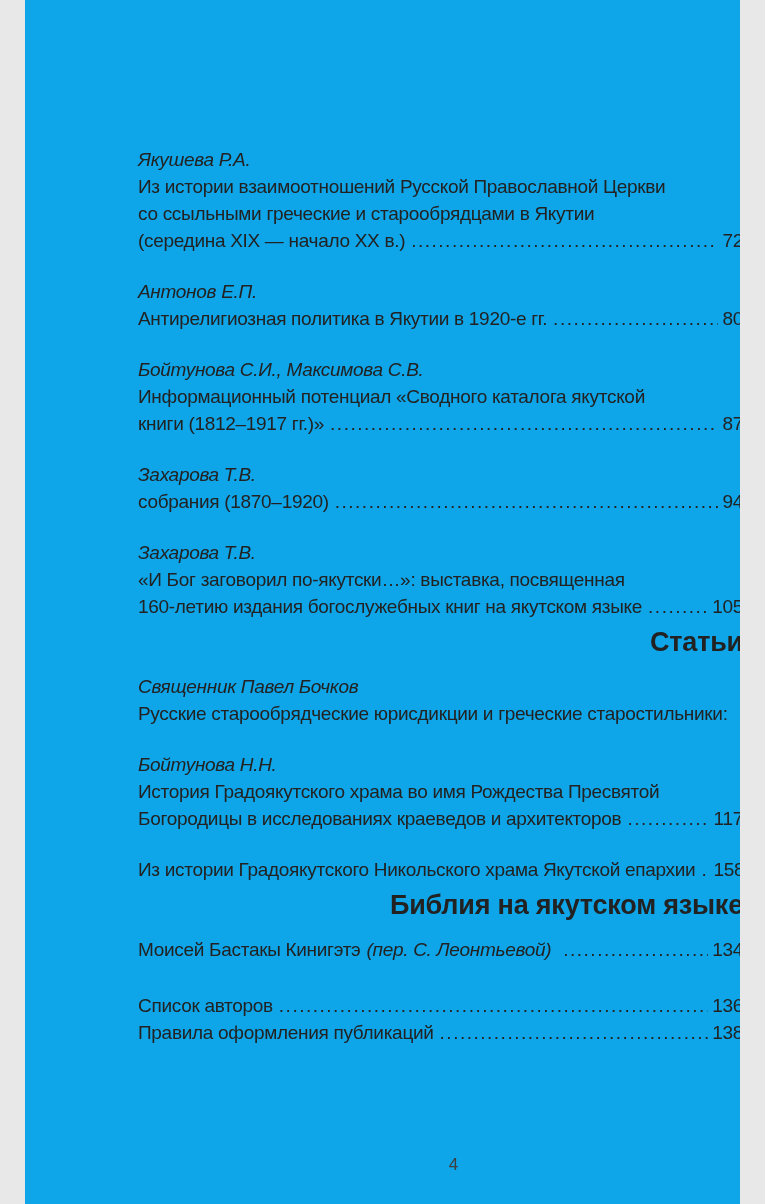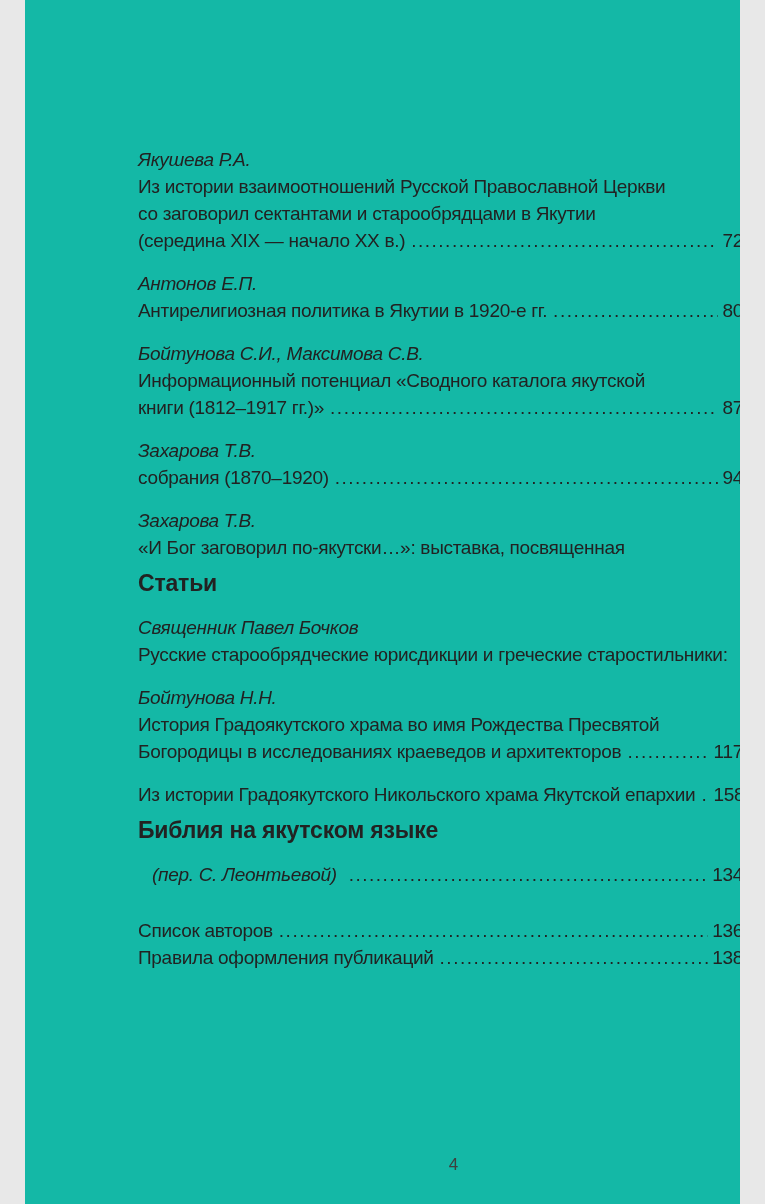--- a/index.html
+++ b/index.html
@@ -5,71 +5,71 @@
   html, body {
     margin: 0;
     padding: 0;
     background: #e8e8e8;
   }
   .page {
     position: relative;
     width: 715px;
     height: 1204px;
     margin: 0 auto;
-    background: #14b8a6;
+    background: #0ea5e9;
     overflow: hidden;
     font-family: "Liberation Sans", "DejaVu Sans", sans-serif;
     color: #222222;
   }
   .content {
     position: absolute;
     left: 113px;
     top: 146px;
     width: 605px;
     font-size: 19px;
     line-height: 27px;
     letter-spacing: -0.3px;
   }
   .entry { margin: 0; }
-  .entry + .entry { margin-top: 16px; }
+  .entry + .entry { margin-top: 24px; }
   .author {
     font-style: italic;
     white-space: nowrap;
   }
   .tline { white-space: nowrap; }
   .lastline {
     display: flex;
     align-items: flex-start;
     white-space: nowrap;
   }
   .lastline .t { flex: 0 0 auto; }
   .lastline .t-italic {
     flex: 0 0 auto;
     font-style: italic;
-    margin-left: 14px;
+    margin-left: 6px;
   }
   .leader {
     flex: 1 1 auto;
     min-width: 8px;
     overflow: hidden;
     margin: 0 4px 0 6px;
     height: 27px;
   }
   .leader::after {
     content: "......................................................................................................................................................................................................................";
     letter-spacing: 1.5px;
   }
   .leader.wide-gap { margin-left: 12px; }
   .pg { flex: 0 0 auto; }
   .section-heading {
     position: relative;
     left: 0;
-    text-align: left;
+    text-align: right;
     font-weight: 700;
-    font-size: 23px;
+    font-size: 27px;
     line-height: 30px;
     margin: 7px 0 16px 0;
     letter-spacing: -0.2px;
   }
   .backmatter { margin-top: 29px; }
   .footer {
     position: absolute;
     left: 113px;
     top: 1153px;
     width: 605px;
@@ -85,21 +85,21 @@
 <body>
 
 <div class="page">
   <div class="content">
 
     <section>
 
       <div class="entry">
         <div class="author">Якушева Р.А.</div>
         <div class="tline">Из истории взаимоотношений Русской Православной Церкви</div>
-        <div class="tline">со заговорил сектантами и старообрядцами в Якутии</div>
+        <div class="tline">со ссыльными греческие и старообрядцами в Якутии</div>
         <div class="lastline">
           <span class="t">(середина XIX — начало XX в.)</span>
           <span class="leader"></span>
           <span class="pg">72</span>
         </div>
       </div>
 
       <div class="entry">
         <div class="author">Антонов Е.П.</div>
         <div class="lastline">
@@ -124,20 +124,25 @@
         <div class="lastline">
           <span class="t">собрания (1870–1920)</span>
           <span class="leader"></span>
           <span class="pg">94</span>
         </div>
       </div>
 
       <div class="entry">
         <div class="author">Захарова Т.В.</div>
         <div class="tline">«И Бог заговорил по-якутски…»: выставка, посвященная</div>
+        <div class="lastline">
+          <span class="t">160-летию издания богослужебных книг на якутском языке</span>
+          <span class="leader"></span>
+          <span class="pg">105</span>
+        </div>
       </div>
 
     </section>
 
     <section>
       <h2 class="section-heading">Статьи</h2>
 
       <div class="entry">
         <div class="author">Священник Павел Бочков</div>
         <div class="tline">Русские старообрядческие юрисдикции и греческие старостильники:</div>
@@ -161,20 +166,21 @@
         </div>
       </div>
 
     </section>
 
     <section>
       <h2 class="section-heading">Библия на якутском языке</h2>
 
       <div class="entry">
         <div class="lastline">
+          <span class="t">Моисей Бастакы Кинигэтэ</span>
           <span class="t-italic">(пер. С. Леонтьевой)</span>
           <span class="leader wide-gap"></span>
           <span class="pg">134</span>
         </div>
       </div>
     </section>
 
     <section>
       <div class="entry backmatter">
         <div class="lastline">

